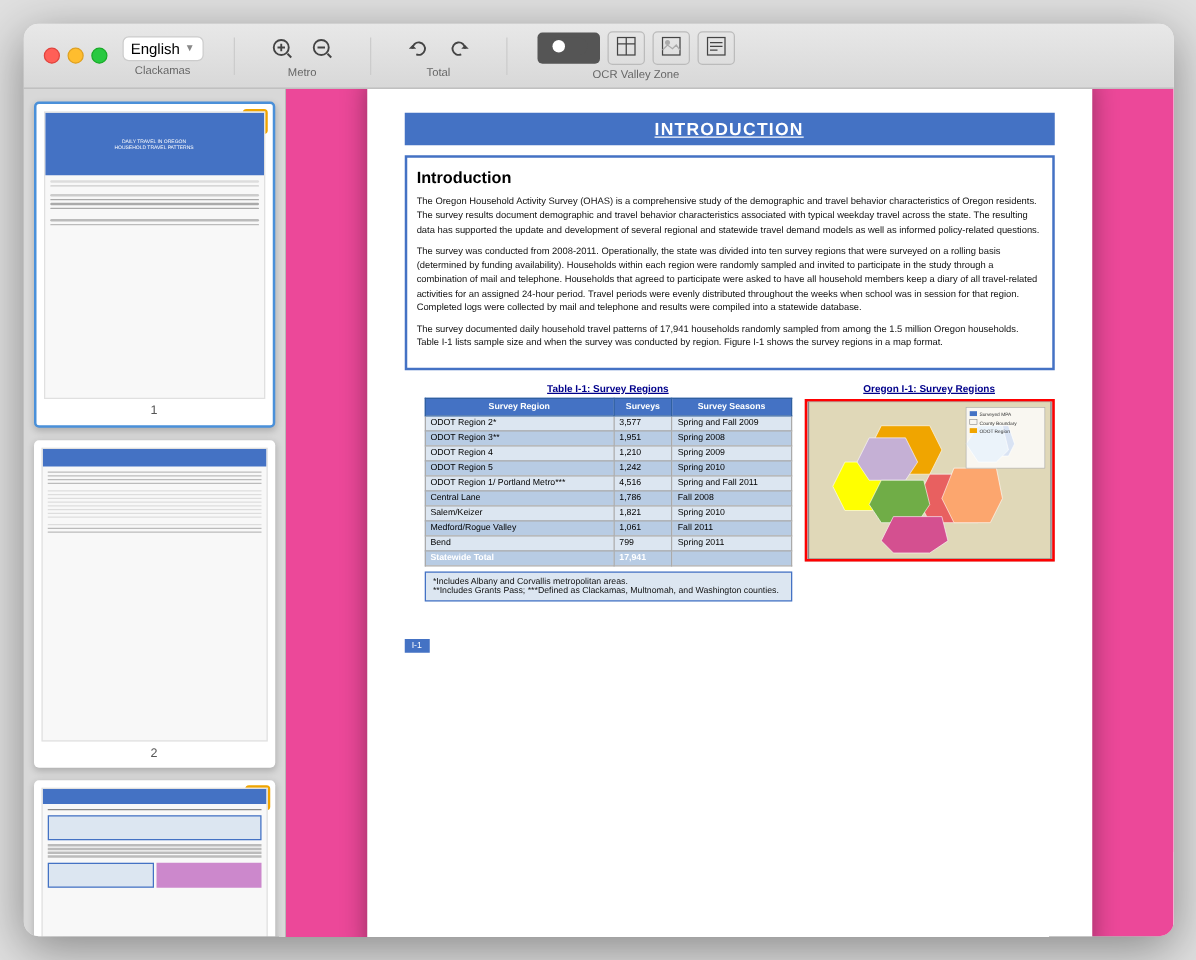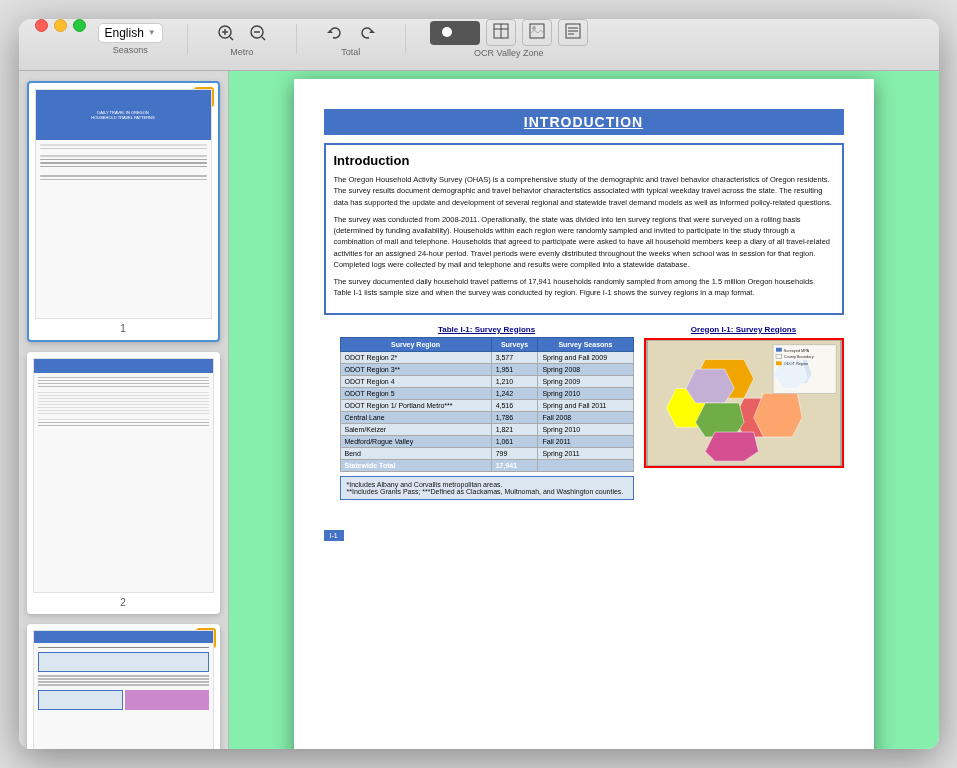--- a/index.html
+++ b/index.html
@@ -21,21 +21,21 @@
       box-shadow: 0 10px 40px rgba(0,0,0,0.4);
       display: flex;
       flex-direction: column;
       overflow: hidden;
     }
     
     .titlebar {
       background: linear-gradient(to bottom, #e8e8e8, #d8d8d8);
       height: 52px;
       display: flex;
-      align-items: flex-start;
+      align-items: center;
       padding: 0 16px;
       border-bottom: 1px solid #b0b0b0;
       flex-shrink: 0;
       gap: 12px;
     }
     .traffic-lights {
       display: flex;
       gap: 6px;
       align-items: center;
     }
@@ -183,26 +183,26 @@
       border-radius: 3px;
       display: flex;
       align-items: center;
       justify-content: center;
       color: white;
       font-size: 10px;
     }
     
     .page-area {
       flex: 1;
-      background: #86efac;
-      display: flex;
-      align-items: flex-start;
+      background: #ec4899;
+      display: flex;
+      align-items: center;
       justify-content: center;
       overflow-y: auto;
-      padding: 8px;
+      padding: 20px;
     }
     .page-area::-webkit-scrollbar { width: 8px; }
     .page-area::-webkit-scrollbar-track { background: #888; }
     .page-area::-webkit-scrollbar-thumb { background: #666; border-radius: 4px; }
     .page-doc {
       background: white;
       width: 580px;
       min-height: 700px;
       box-shadow: 0 4px 20px rgba(0,0,0,0.4);
       padding: 30px 30px 30px 30px;
@@ -329,21 +329,21 @@
       <div class="tl tl-yellow"></div>
       <div class="tl tl-green"></div>
     </div>
     <div class="toolbar">
 
       <div class="toolbar-group">
         <div class="lang-select">
           <span>English</span>
           <span class="lang-arrow">▼</span>
         </div>
-        <span class="toolbar-group-label">Seasons</span>
+        <span class="toolbar-group-label">Clackamas</span>
       </div>
 
       <div class="toolbar-separator"></div>
 
       <div class="toolbar-group">
         <div class="toolbar-controls">
           <button class="toolbar-btn">
             <svg width="18" height="18" viewBox="0 0 18 18">
               <circle cx="8" cy="8" r="6" fill="none" stroke="#444" stroke-width="1.5"></circle>
               <line x1="5" y1="8" x2="11" y2="8" stroke="#444" stroke-width="1.5"></line>

